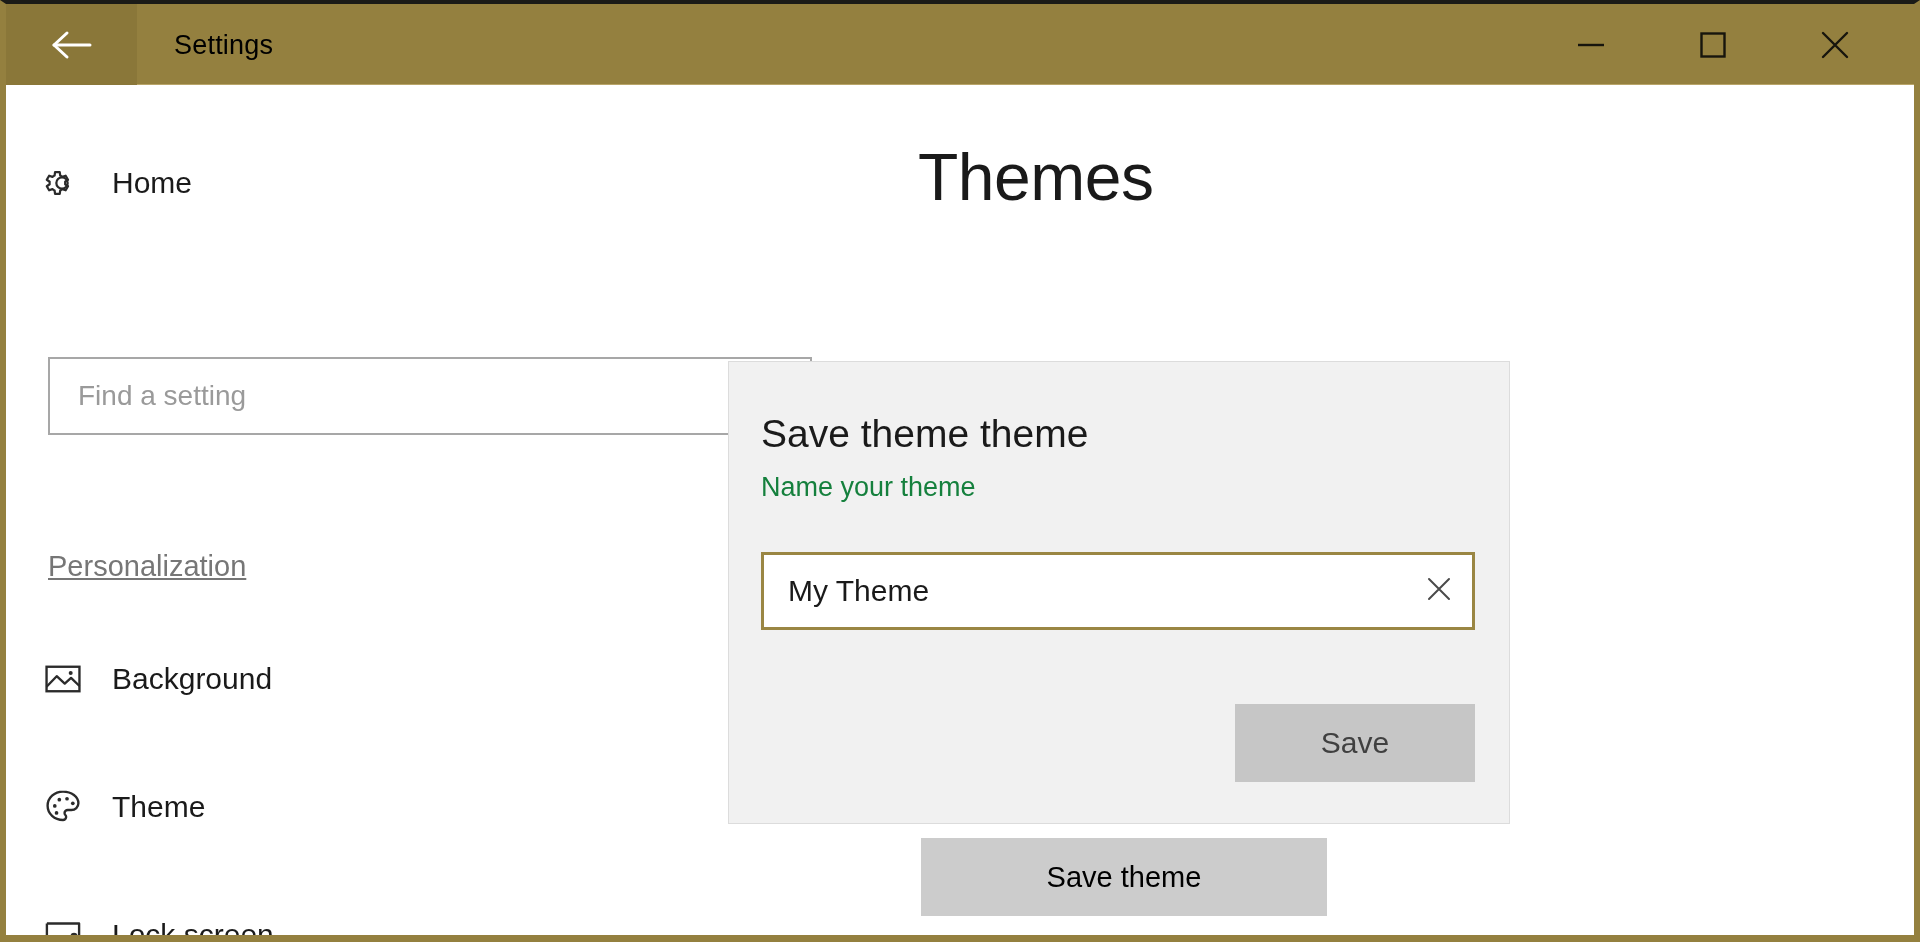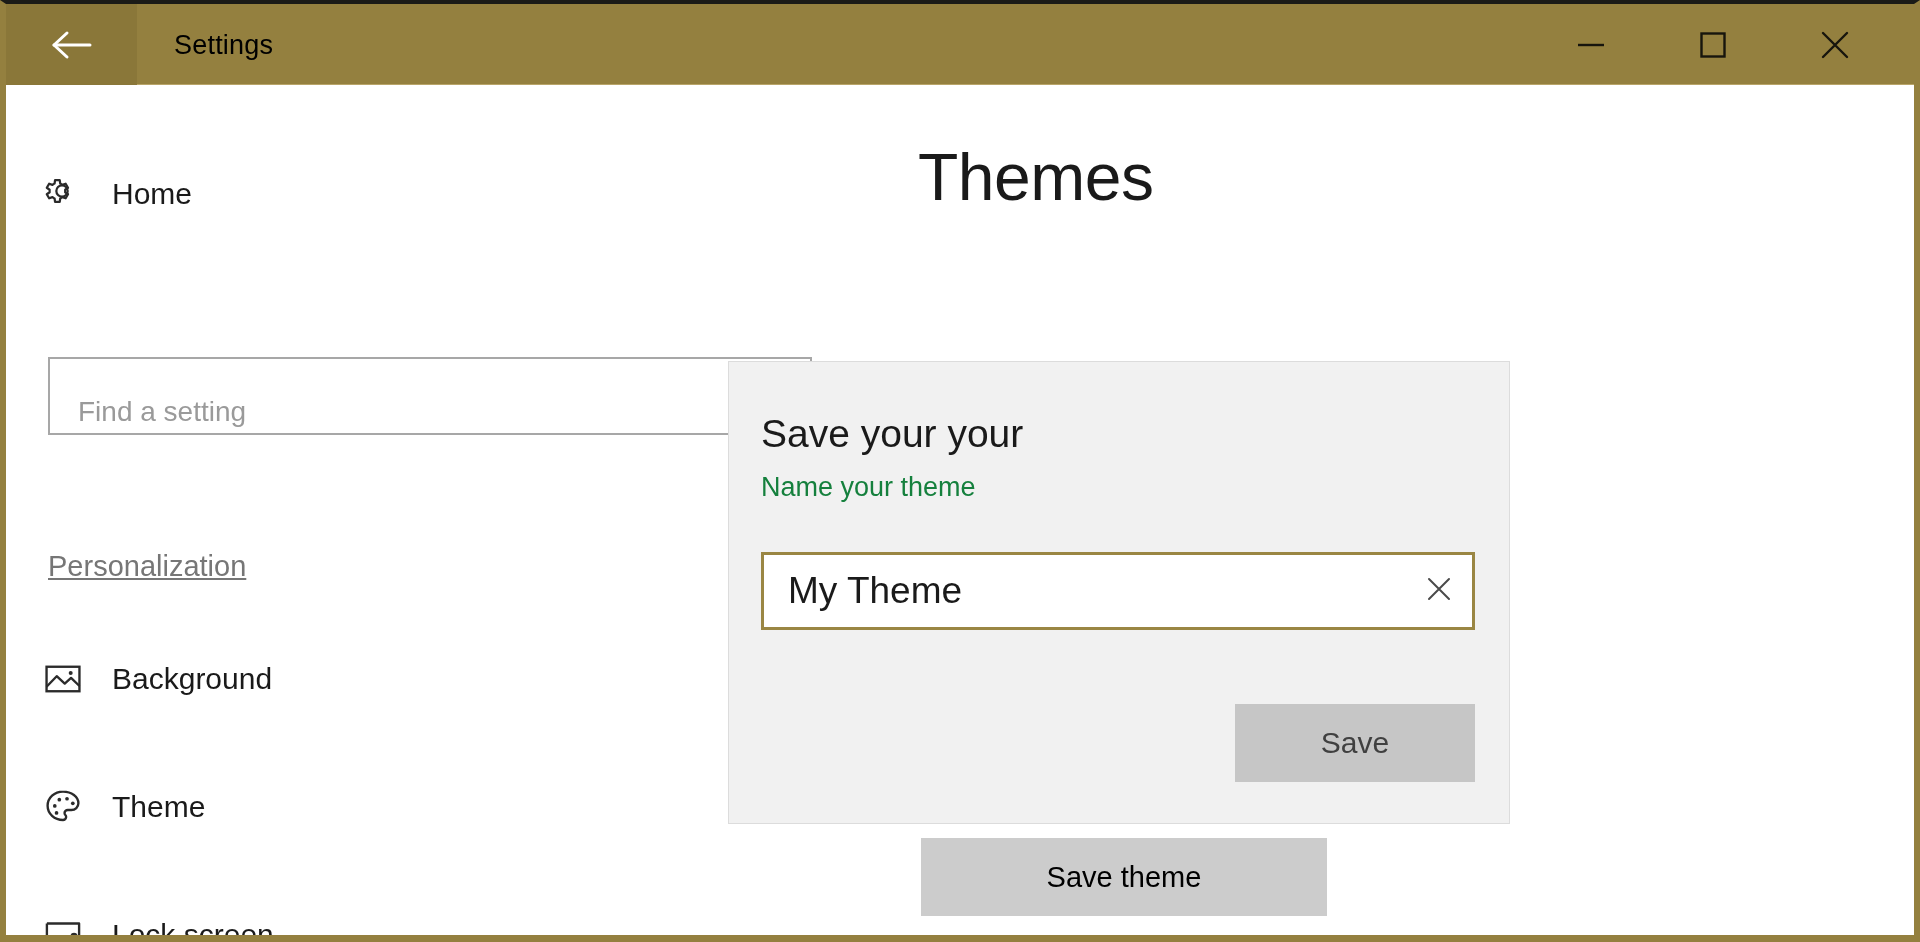--- a/index.html
+++ b/index.html
@@ -83,21 +83,21 @@
     width: 860px;
     bottom: 0;
     background: #ffffff;
   }
   #home-row {
     position: absolute;
     left: 36px;
     top: 70px;
     height: 56px;
     display: flex;
-    align-items: flex-end;
+    align-items: center;
     cursor: pointer;
   }
   #home-row .nav-ico {
     width: 56px;
     display: flex;
     align-items: center;
     justify-content: flex-start;
   }
   .nav-label {
     font-size: 30px;
@@ -112,21 +112,21 @@
     top: 272px;
     width: 764px;
     height: 78px;
     box-sizing: border-box;
     border: 2px solid #a7a7a7;
     background: #ffffff;
     cursor: text;
   }
   #search-input {
     position: absolute;
-    left: 0; top: 16px;
+    left: 0; top: 0;
     width: 100%;
     height: 100%;
     box-sizing: border-box;
     padding: 0 58px 0 28px;
     border: 0;
     outline: none;
     background: transparent;
     font-family: "Liberation Sans", sans-serif;
     font-size: 28px;
     color: #3a3a3a;
@@ -252,21 +252,21 @@
     position: absolute;
     left: 0; top: 0;
     width: 100%;
     height: 100%;
     box-sizing: border-box;
     padding: 0 62px 0 24px;
     border: 0;
     outline: none;
     background: transparent;
     font-family: "Liberation Sans", sans-serif;
-    font-size: 37px;
+    font-size: 30px;
     color: #1a1a1a;
   }
   #clear-icon {
     position: absolute;
     right: 18px;
     top: 50%;
     transform: translateY(-50%);
     cursor: pointer;
   }
   #dialog-save-btn {
@@ -393,21 +393,21 @@
       
       
       
     </div>
 
     <button id="save-theme-btn">Save theme</button>
   </div>
 
   <div id="dialog">
 
-    <div id="dialog-title">Save your your</div>
+    <div id="dialog-title">Save theme theme</div>
     <div id="dialog-sub">Name your theme</div>
 
     <div id="theme-name-wrap">
       <input id="theme-name-input" type="text" value="My Theme" style="">
       <span id="clear-icon">
         <svg width="30" height="30" viewBox="0 0 30 30">
           <path d="M5 5 L25 25 M25 5 L5 25" stroke="#4a4a4a" stroke-width="2" fill="none" stroke-linecap="round"></path>
         </svg>
       </span>
     </div>

